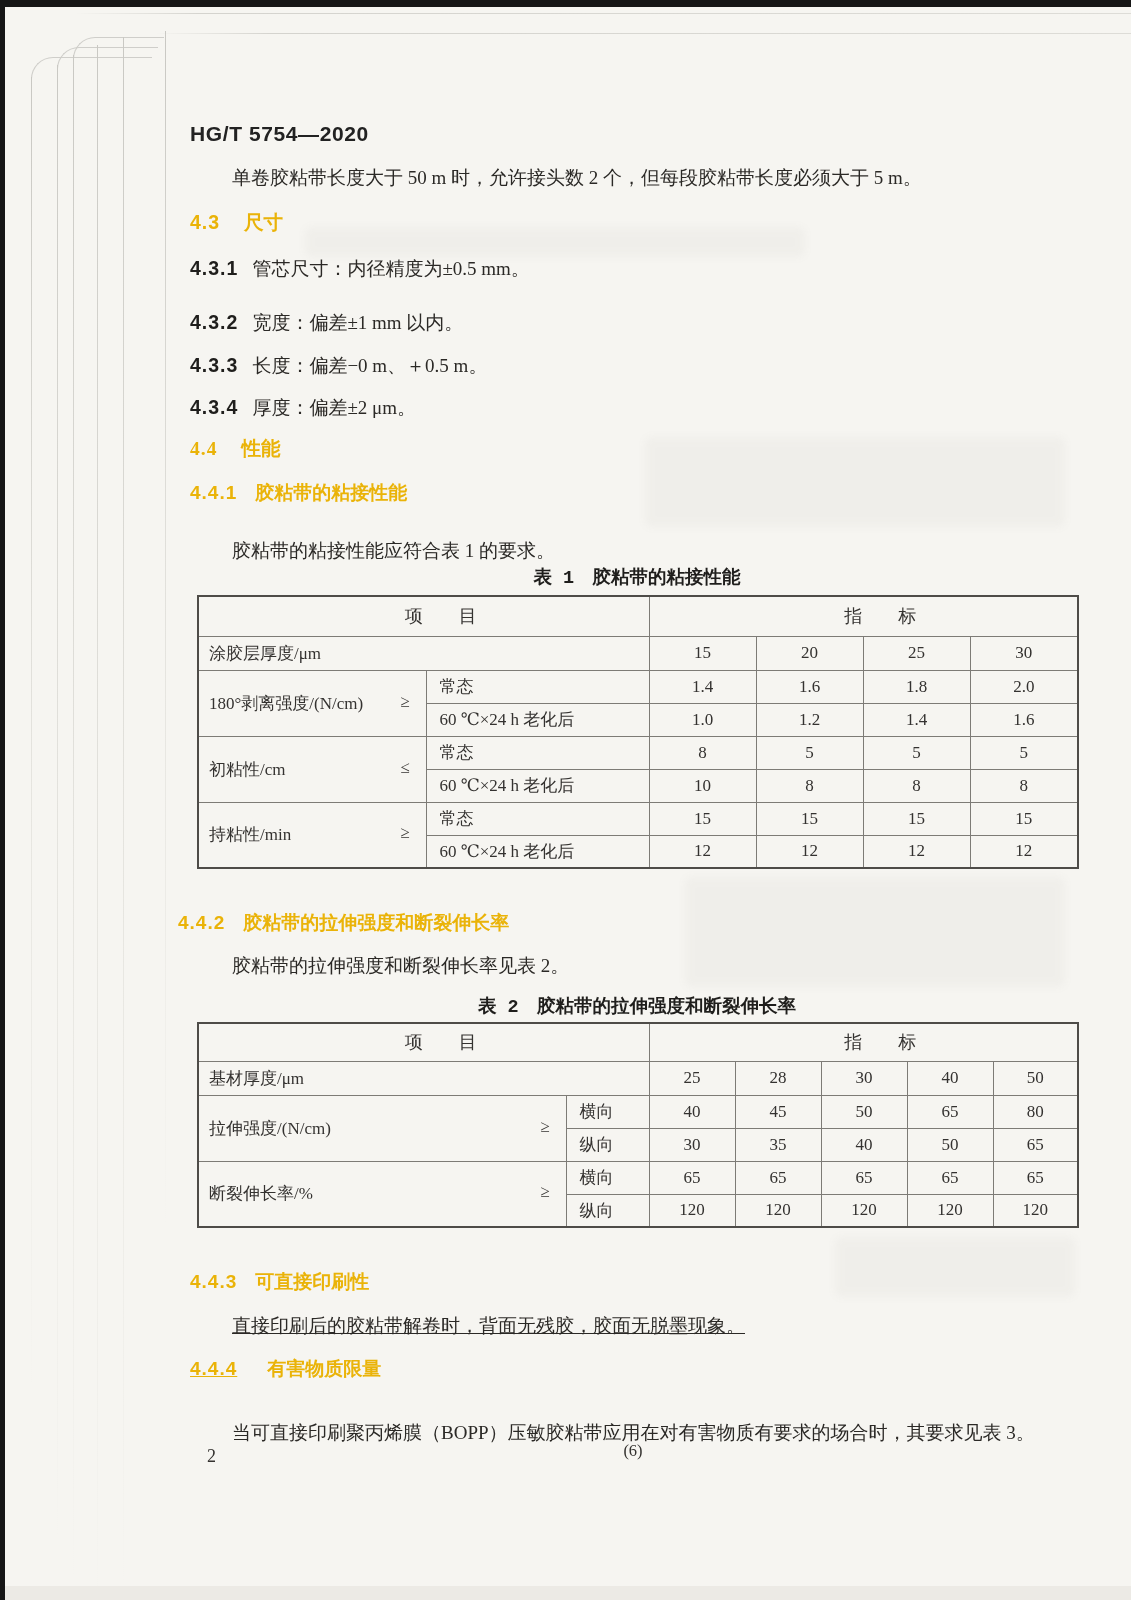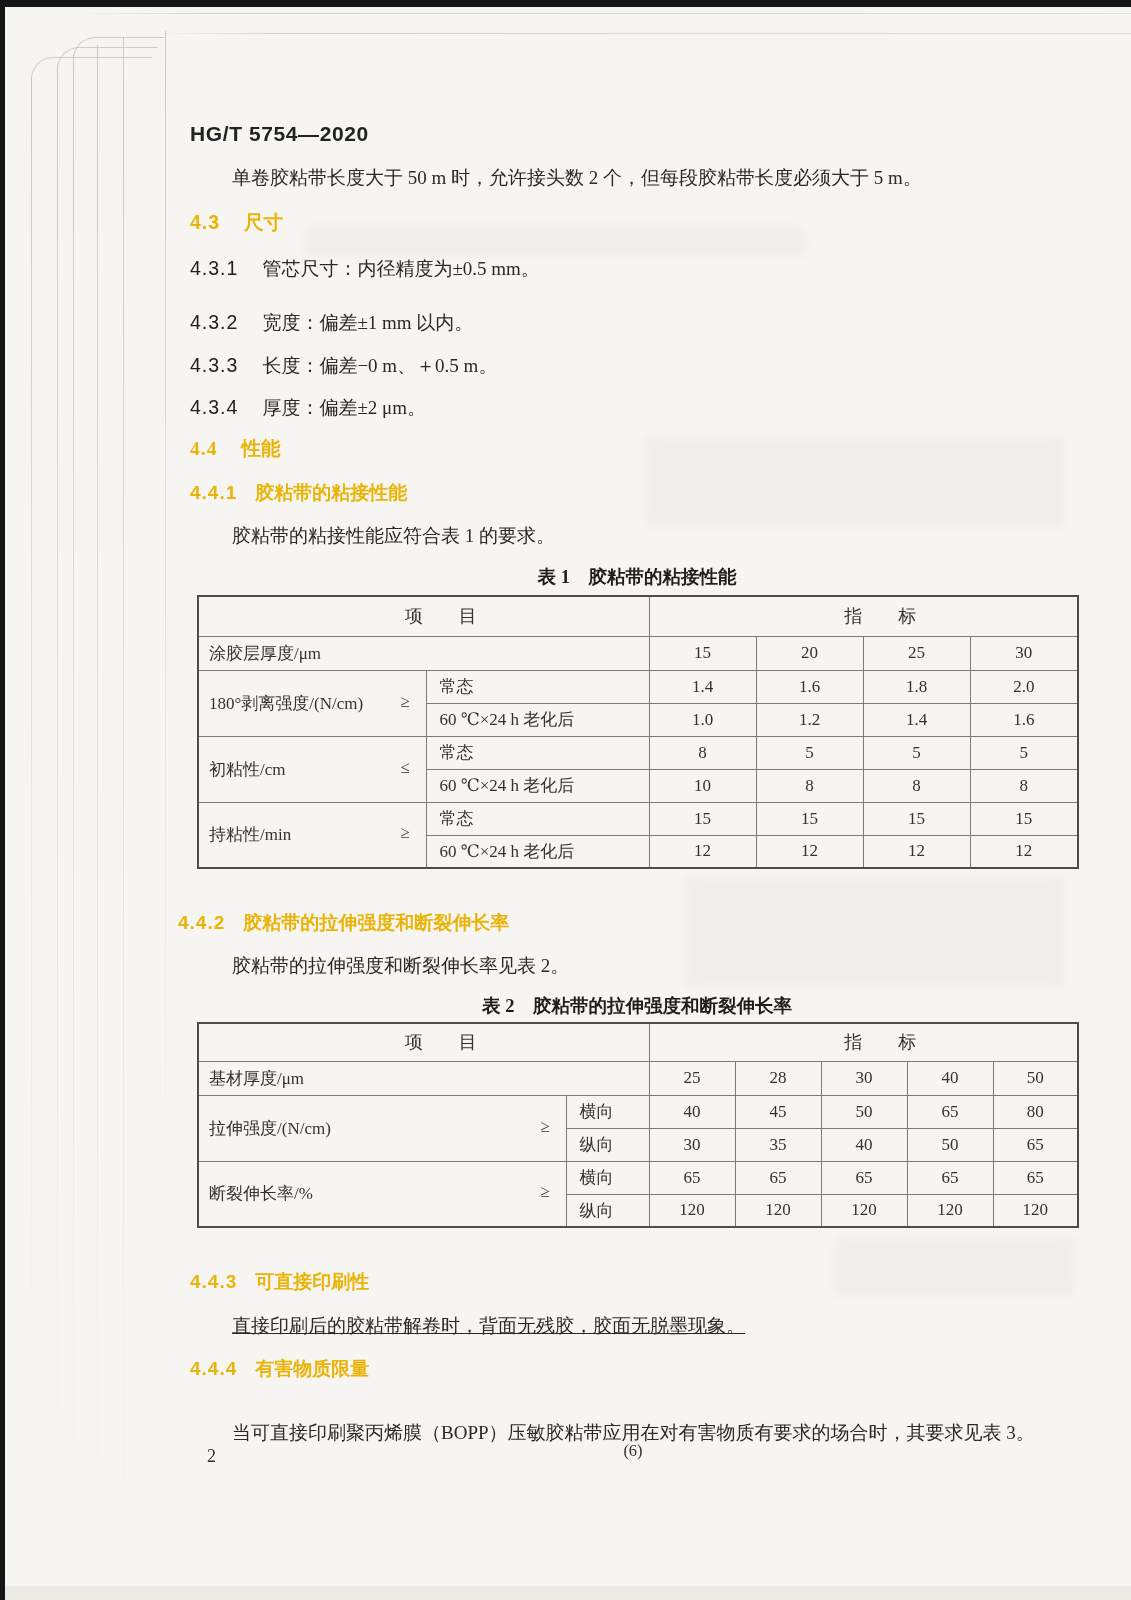--- a/index.html
+++ b/index.html
@@ -21,22 +21,22 @@
   .bottom-strip{position:absolute;left:0;right:0;bottom:0;height:14px;background:#eceae5;}
   
   .ghost{position:absolute;background:#8a887f;opacity:0.055;filter:blur(4px);border-radius:6px;}
 
   .abs{position:absolute;}
   .std-code{font-family:"Liberation Sans","DejaVu Sans",sans-serif;font-weight:bold;font-size:21px;letter-spacing:0.6px;color:#222;}
   .body-text{font-size:19px;white-space:nowrap;color:#2b2926;}
   .heading{font-family:"Liberation Sans","DejaVu Sans",sans-serif;font-weight:bold;font-size:19.5px;color:#eab308;white-space:nowrap;}
   .heading .num{margin-right:24px;letter-spacing:1px;}
   .clause{white-space:nowrap;font-size:19px;color:#2b2926;}
-  .clause .num{font-family:"Liberation Sans","DejaVu Sans",sans-serif;font-weight:normal;font-size:19.5px;color:#1f1e1c;margin-right:24px;letter-spacing:1px;}
-  .caption{font-family:Liberation Serif, serif;font-weight:bold;font-size:18.5px;color:#1f1e1c;text-align:center;}
+  .clause .num{font-family:"Liberation Sans","DejaVu Sans",sans-serif;font-weight:bold;font-size:19.5px;color:#1f1e1c;margin-right:14px;letter-spacing:1px;}
+  .caption{font-family:Liberation Mono, monospace;font-weight:bold;font-size:18.5px;color:#1f1e1c;text-align:center;}
 
   table.std{
     border-collapse:collapse;table-layout:fixed;
     font-size:17px;color:#343230;
     background:transparent;
   }
   table.std td{
     border:1px solid #7d7b76;
     padding:0 6px;vertical-align:middle;text-align:center;
     overflow:hidden;
@@ -95,21 +95,21 @@
 </div>
 
 <div class="abs heading" style="left:190px;top:435px;font-family:Liberation Serif, serif;">
   <span class="num">4.4</span><span>性能</span>
 </div>
 
 <div class="abs heading" style="left:190px;top:480px;font-size:19px;">
   <span class="num" style="margin-right:18px;">4.4.1</span><span>胶粘带的粘接性能</span>
 </div>
 
-<div class="abs body-text" style="left:232px;top:523px;">胶粘带的粘接性能应符合表 1 的要求。</div>
+<div class="abs body-text" style="left:232px;top:538px;">胶粘带的粘接性能应符合表 1 的要求。</div>
 
 <div class="abs caption" style="left:197px;top:564px;width:880px;">表 1　胶粘带的粘接性能</div>
 
 <table class="std abs" style="left:197px;top:595px;width:880px;">
   <colgroup>
     <col style="width:228px">
       <col style="width:223px">
     <col style="width:107px">
       <col style="width:107px">
       <col style="width:107px">
@@ -268,19 +268,19 @@
 </tbody>
   </table>
 
 <div class="abs heading" style="left:190px;top:1269px;font-size:19px;">
   <span class="num" style="margin-right:18px;">4.4.3</span><span>可直接印刷性</span>
 </div>
 
 <div class="abs body-text" style="left:232px;top:1313px;text-decoration:underline;">直接印刷后的胶粘带解卷时，背面无残胶，胶面无脱墨现象。</div>
 
 <div class="abs heading" style="left:190px;top:1356px;font-size:19px;">
-  <span class="num" style="margin-right:18px;">4.4.4</span><span>有害物质限量</span>
+  <span class="num" style="margin-right:30px;text-decoration:underline;">4.4.4</span><span>有害物质限量</span>
 </div>
 
 <div class="abs body-text" style="left:232px;top:1420px;">当可直接印刷聚丙烯膜（BOPP）压敏胶粘带应用在对有害物质有要求的场合时，其要求见表 3。</div>
 
 <div class="abs footer-num" style="left:207px;top:1446px;">2</div>
 <div class="abs footer-sheet" style="left:593px;top:1441px;width:80px;">(6)</div>
 
 </body></html>

